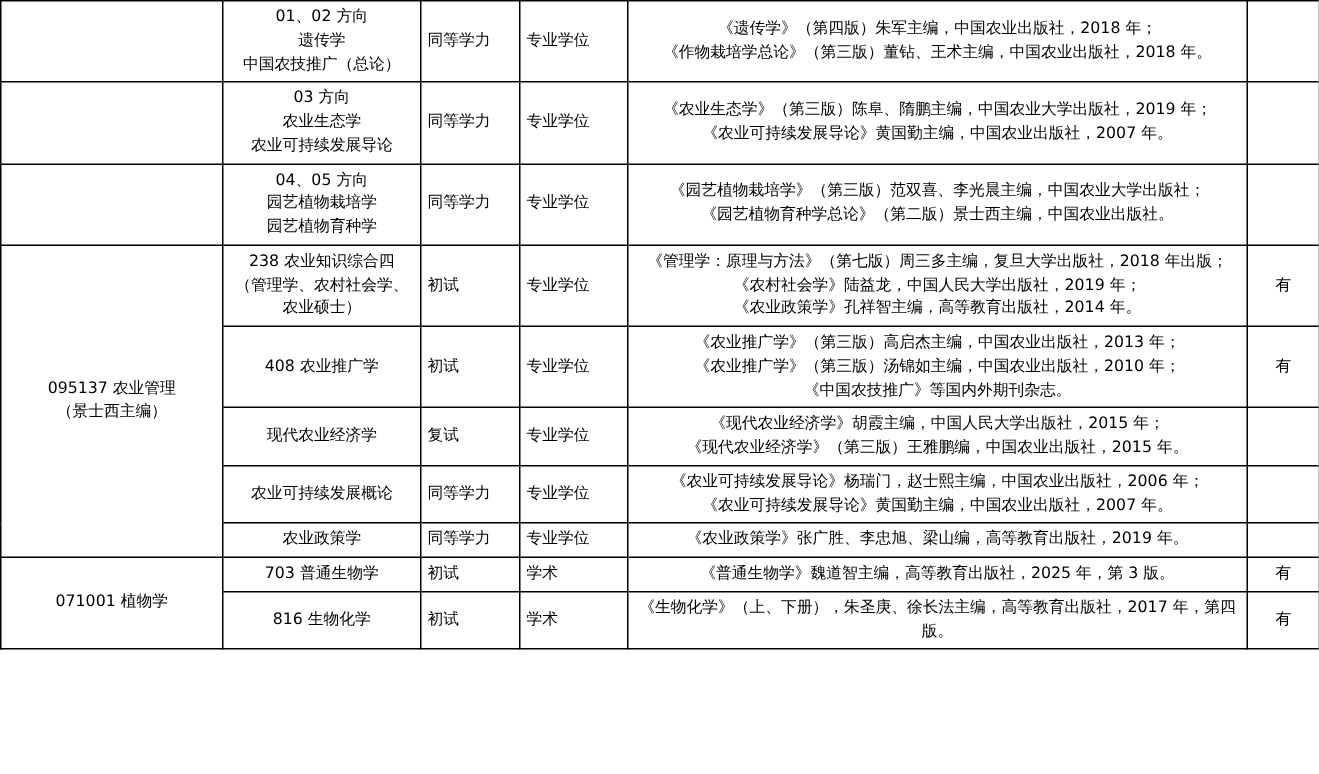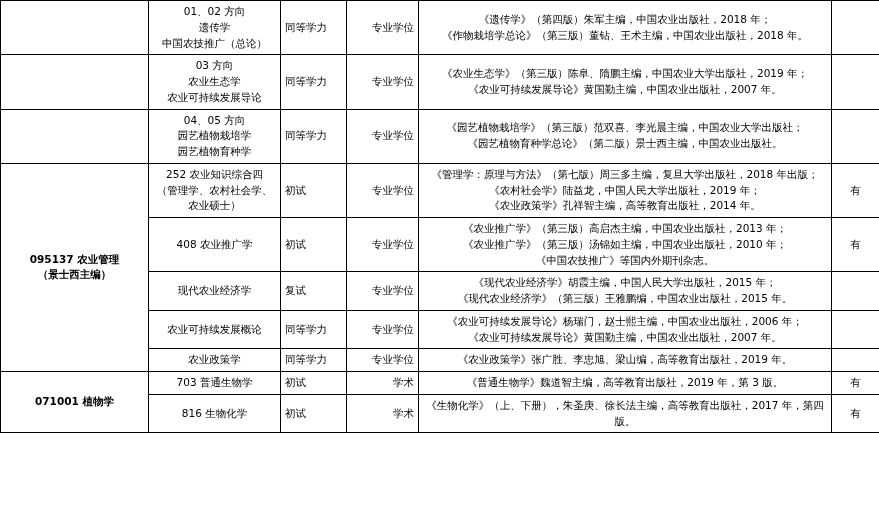--- a/index.html
+++ b/index.html
@@ -30,30 +30,30 @@
   
   col.c-major   { width: 148px; }
   col.c-subject { width: 132px; }
   col.c-type    { width: 66px; }
   col.c-degree  { width: 72px; }
   col.c-books   { width: 413px; }
   col.c-note    { width: 48px; }
 
   td.major {
     text-align: center;
-    font-weight: bold;
+    font-weight: normal;
   }
   td.subject {
     text-align: center;
   }
   td.type {
     text-align: left;
   }
   td.degree {
-    text-align: right;
+    text-align: left;
   }
   td.books {
     text-align: center;
     padding-left: 5px;
     padding-right: 5px;
   }
   td.note {
     text-align: center;
   }
   .line {
@@ -127,21 +127,21 @@
       </td>
       <td class="note"></td>
     </tr>
 
     <tr>
       <td class="major major-lines" rowspan="5">
         <span class="line">095137 农业管理</span>
         <span class="line">（景士西主编）</span>
       </td>
       <td class="subject major-lines">
-        <span class="line">252 农业知识综合四</span>
+        <span class="line">238 农业知识综合四</span>
         <span class="line">（管理学、农村社会学、</span>
         <span class="line">农业硕士）</span>
       </td>
       <td class="type">初试</td>
       <td class="degree">专业学位</td>
       <td class="books">
         <span class="nb">《管理学：原理与方法》（第七版）周三多主编，复旦大学出版社，2018 年出版；</span>
         <span class="nb">《农村社会学》陆益龙，中国人民大学出版社，2019 年；</span>
         <span class="nb">《农业政策学》孔祥智主编，高等教育出版社，2014 年。</span>
       </td>
@@ -193,21 +193,21 @@
     </tr>
 
     <tr>
       <td class="major major-lines" rowspan="2">
         <span class="line">071001 植物学</span>
       </td>
       <td class="subject">703 普通生物学</td>
       <td class="type">初试</td>
       <td class="degree">学术</td>
       <td class="books">
-        <span class="nb">《普通生物学》魏道智主编，高等教育出版社，2019 年，第 3 版。</span>
+        <span class="nb">《普通生物学》魏道智主编，高等教育出版社，2025 年，第 3 版。</span>
       </td>
       <td class="note">有</td>
     </tr>
 
     <tr>
       <td class="subject">816 生物化学</td>
       <td class="type">初试</td>
       <td class="degree">学术</td>
       <td class="books">
         <span class="nb">《生物化学》（上、下册），朱圣庚、徐长法主编，高等教育出版社，2017 年，第四版。</span>

